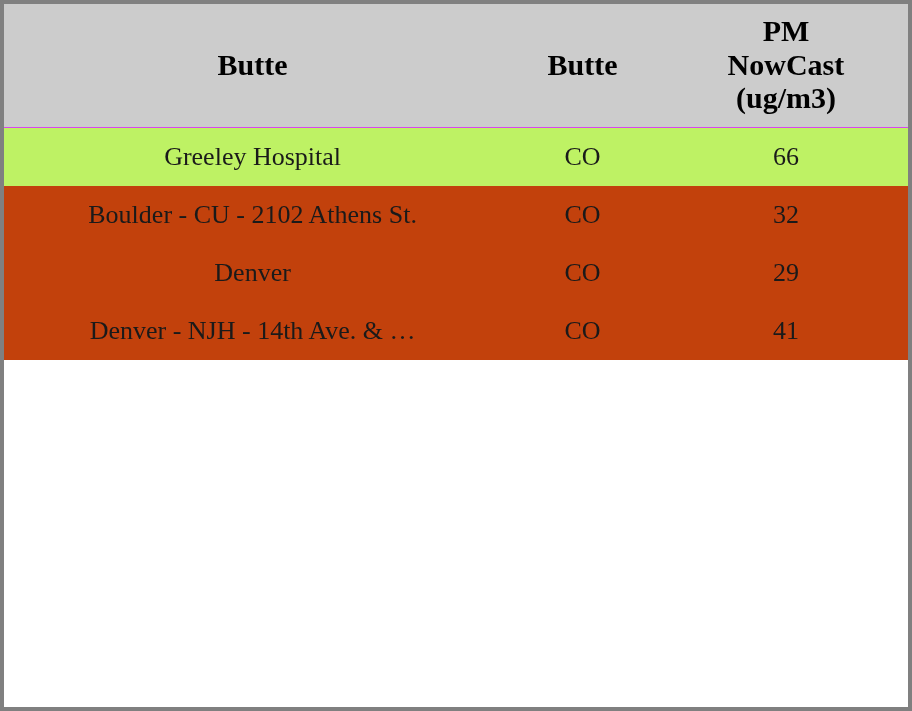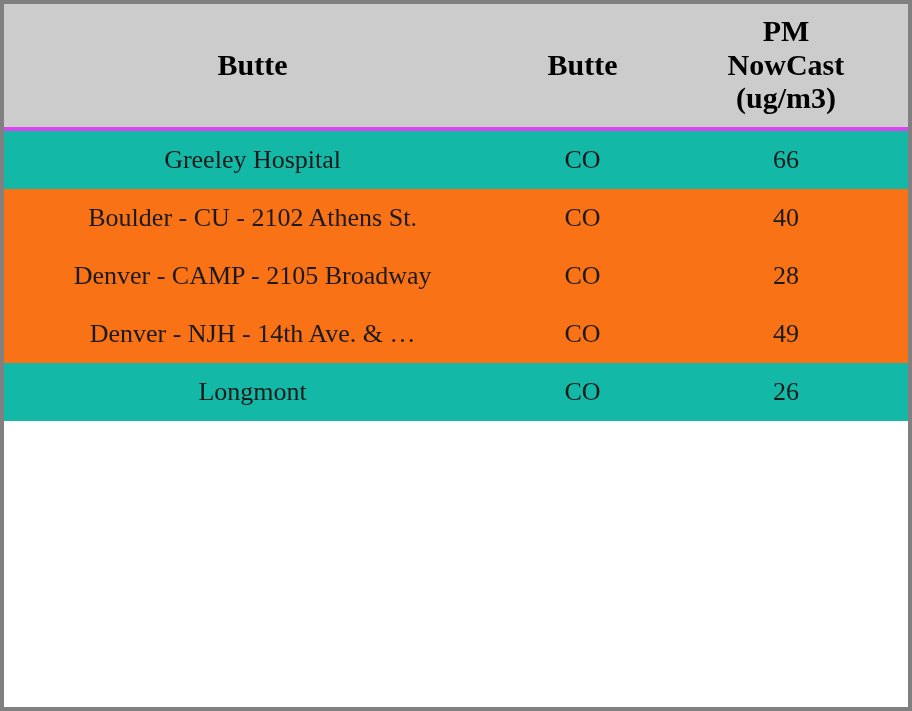--- a/index.html
+++ b/index.html
@@ -32,39 +32,39 @@
   thead tr.header-row {
     background: #cccccc;
   }
   thead th {
     font-weight: bold;
     font-size: 30px;
     color: #000000;
     text-align: center;
     vertical-align: middle;
     padding: 10px 6px 12px 6px;
-    border-bottom: 4px solid #d946ef;
+    border-bottom: 1px solid #d946ef;
     line-height: 1.12;
   }
   thead th .hdr-line {
     display: block;
   }
   tbody td {
     font-size: 26px;
     color: #1a1a1a;
     text-align: center;
     vertical-align: middle;
     height: 58px;
     padding: 0 6px;
     white-space: nowrap;
     overflow: hidden;
     text-overflow: ellipsis;
   }
-  tbody tr.row-odd  { background: #14b8a6; }
-  tbody tr.row-even { background: #f97316; }
+  tbody tr.row-odd  { background: #bef264; }
+  tbody tr.row-even { background: #c2410c; }
 </style>
 </head>
 <body>
 
 <div class="table-frame">
   <table class="data-table">
     <colgroup>
       <col class="col-site">
       <col class="col-state">
       <col class="col-value">
@@ -86,32 +86,27 @@
     </thead>
     <tbody>
       <tr class="row-odd">
         <td>Greeley Hospital</td>
         <td>CO</td>
         <td>66</td>
       </tr>
       <tr class="row-even">
         <td>Boulder - CU - 2102 Athens St.</td>
         <td>CO</td>
-        <td>40</td>
+        <td>32</td>
       </tr>
       <tr class="row-even">
-        <td>Denver - CAMP - 2105 Broadway</td>
+        <td>Denver</td>
         <td>CO</td>
-        <td>28</td>
+        <td>29</td>
       </tr>
       <tr class="row-even">
         <td>Denver - NJH - 14th Ave. &amp; …</td>
         <td>CO</td>
-        <td>49</td>
-      </tr>
-      <tr class="row-odd">
-        <td>Longmont</td>
-        <td>CO</td>
-        <td>26</td>
+        <td>41</td>
       </tr>
     </tbody>
   </table>
 </div>
 
 </body></html>

